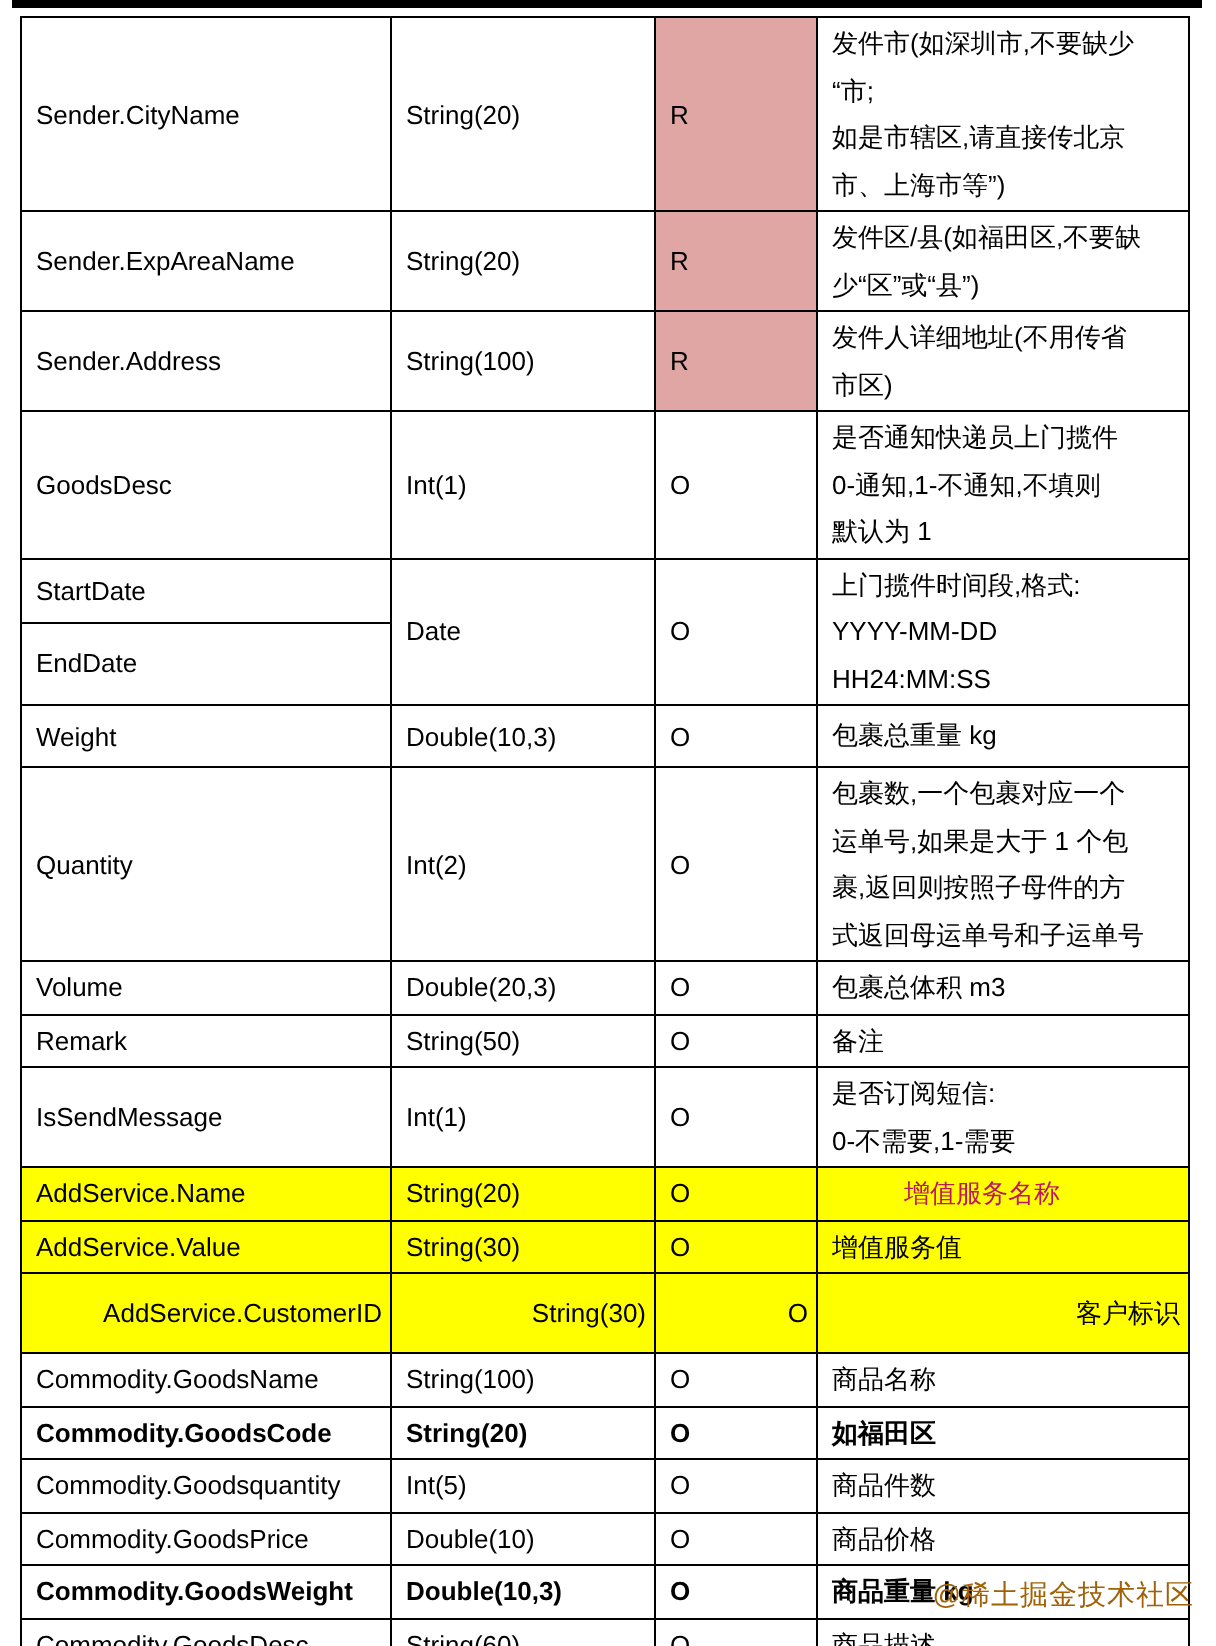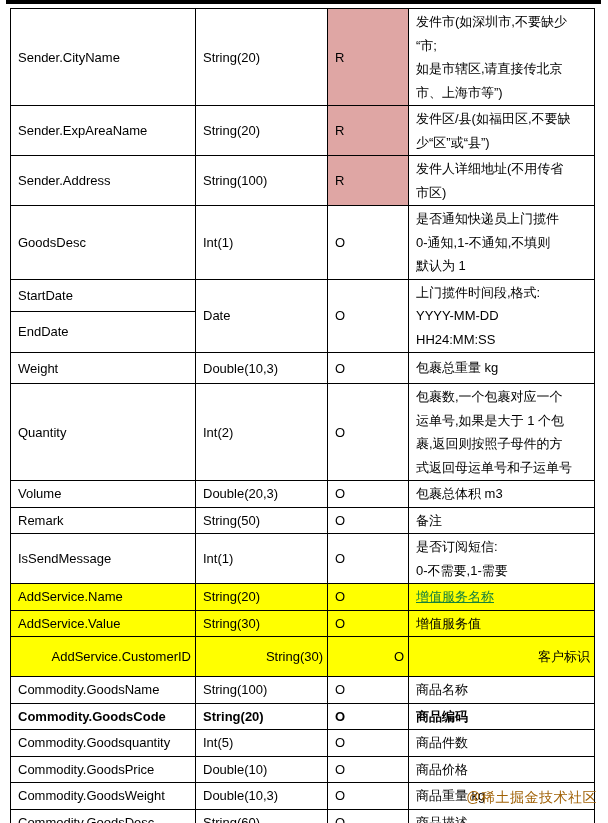--- a/index.html
+++ b/index.html
@@ -42,23 +42,23 @@
   td.c-type { padding-left: 8px; }
   td.c-req  { padding-left: 7px; }
   td.c-desc {
     white-space: pre-line;
     line-height: 23.5px;
     padding: 1px 3px 1px 6px;
   }
   td.req-pink { background: #dfa6a4; }
   tr.hl td { background: #ffff00; }
   .desc-link {
-    color: #15803d;
-    text-decoration: underline;
+    color: #be185d;
     cursor: pointer;
+    margin-left: 36px;
   }
   .watermark {
     position: absolute;
     top: 788px;
     right: 11px;
     font-size: 14px;
     line-height: 18px;
     color: #a16207;
     letter-spacing: 0.5px;
     pointer-events: none;
@@ -175,35 +175,35 @@
         <tr style="height: 24px;">
           <td class="c-name">Commodity.GoodsName</td>
           <td class="c-type" rowspan="1">String(100)</td>
           <td class="c-req" rowspan="1">O</td>
           <td class="c-desc" rowspan="1">商品名称</td>
         </tr>
         <tr style="height: 24px; font-weight: bold;">
           <td class="c-name">Commodity.GoodsCode</td>
           <td class="c-type" rowspan="1">String(20)</td>
           <td class="c-req" rowspan="1">O</td>
-          <td class="c-desc" rowspan="1">商品编码</td>
+          <td class="c-desc" rowspan="1">如福田区</td>
         </tr>
         <tr style="height: 24px;">
           <td class="c-name">Commodity.Goodsquantity</td>
           <td class="c-type" rowspan="1">Int(5)</td>
           <td class="c-req" rowspan="1">O</td>
           <td class="c-desc" rowspan="1">商品件数</td>
         </tr>
         <tr style="height: 25px;">
           <td class="c-name">Commodity.GoodsPrice</td>
           <td class="c-type" rowspan="1">Double(10)</td>
           <td class="c-req" rowspan="1">O</td>
           <td class="c-desc" rowspan="1">商品价格</td>
         </tr>
-        <tr style="height: 25px;">
+        <tr style="height: 25px; font-weight: bold;">
           <td class="c-name">Commodity.GoodsWeight</td>
           <td class="c-type" rowspan="1">Double(10,3)</td>
           <td class="c-req" rowspan="1">O</td>
           <td class="c-desc" rowspan="1">商品重量 kg</td>
         </tr>
         <tr style="height: 25px;">
           <td class="c-name">Commodity.GoodsDesc</td>
           <td class="c-type" rowspan="1">String(60)</td>
           <td class="c-req" rowspan="1">O</td>
           <td class="c-desc" rowspan="1">商品描述</td>

